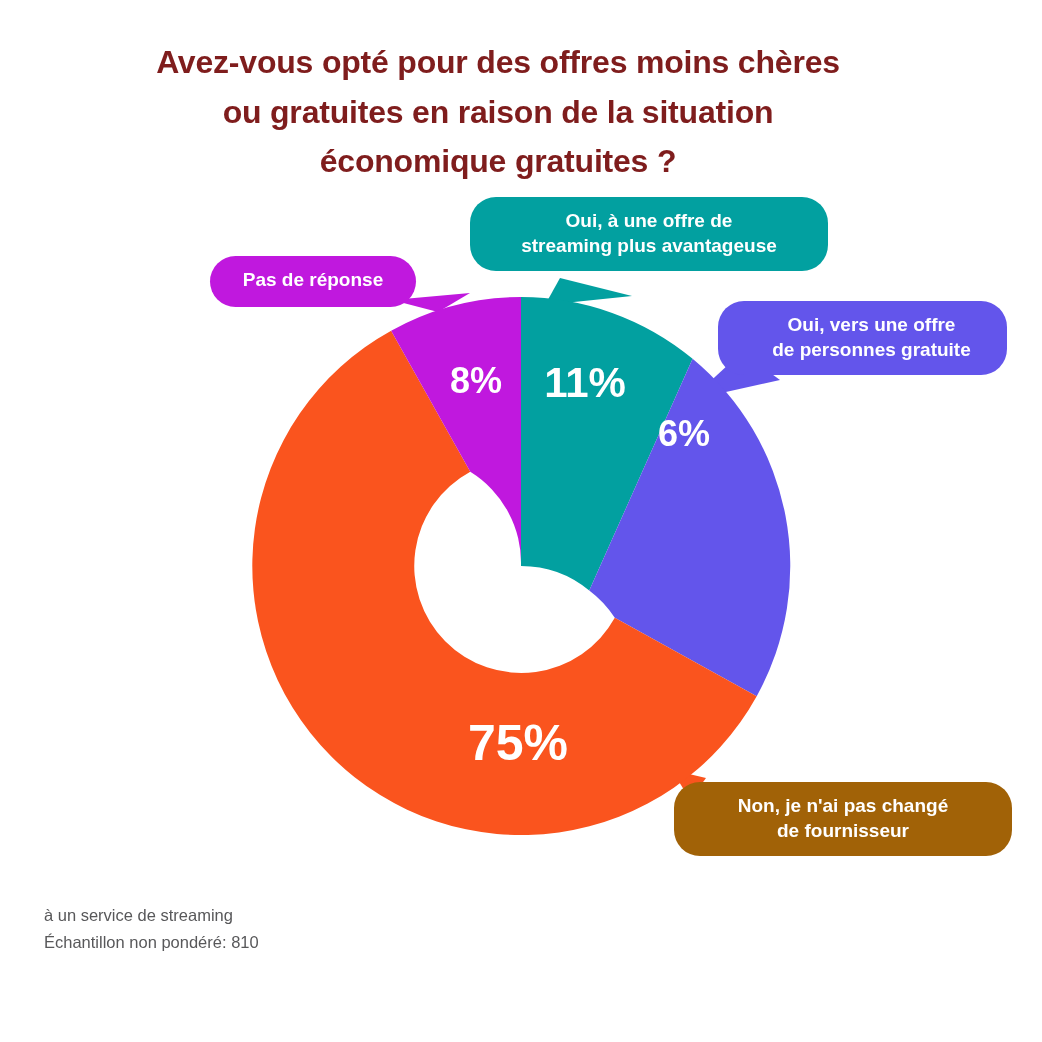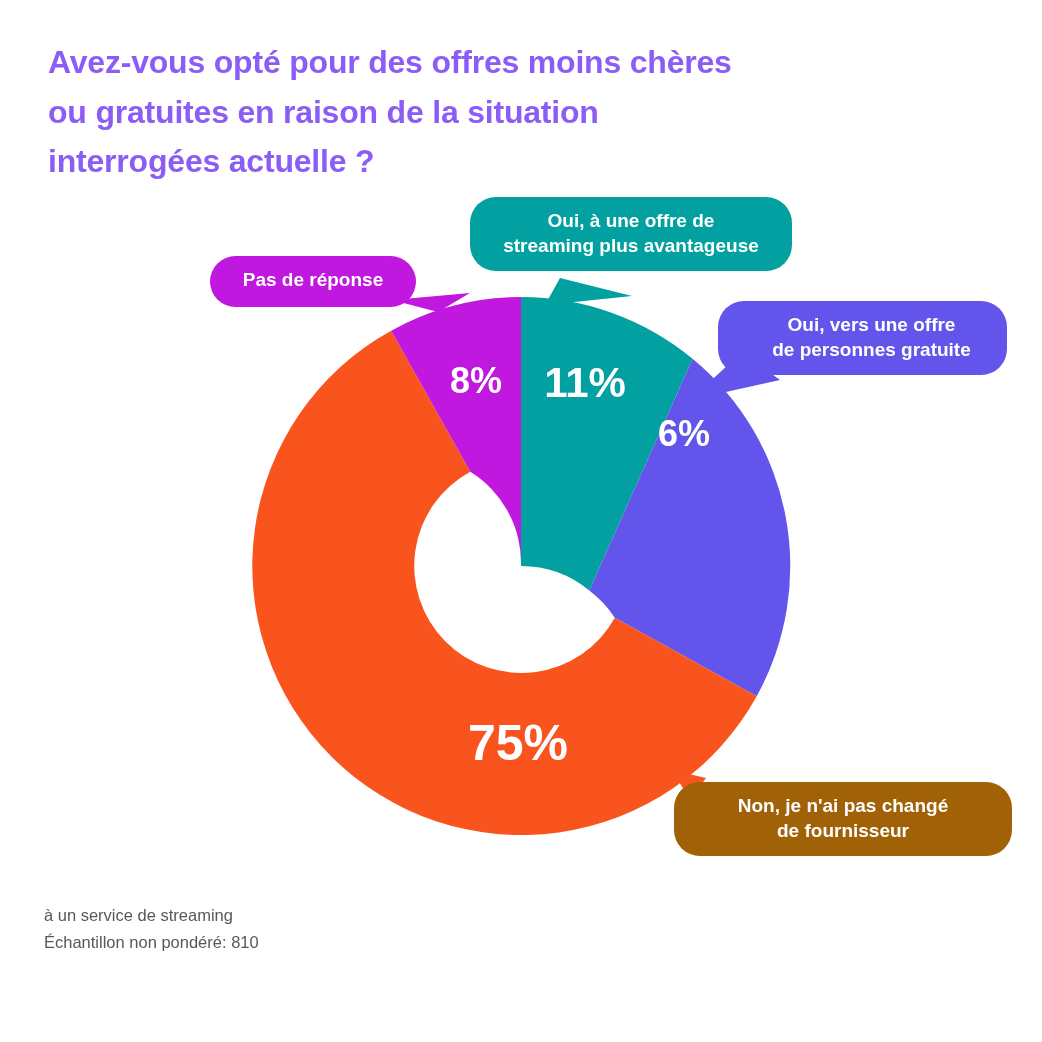--- a/index.html
+++ b/index.html
@@ -18,22 +18,23 @@
 
   
   .title {
     position: absolute;
     left: 48px;
     top: 38px;
     width: 900px;
     font-size: 32px;
     line-height: 1.55;
     font-weight: 700;
-    color: #8b5cf6;
+    color: #7f1d1d;
     letter-spacing: -0.2px;
+    text-align: center;
   }
   .title-line { display: block; white-space: nowrap; }
 
   
   .chart-stage {
     position: absolute;
     left: 0;
     top: 0;
     width: 1042px;
     height: 900px;
@@ -83,21 +84,21 @@
     font-weight: 400;
   }
   .footnote .fl { display: block; white-space: nowrap; }
 </style>
 </head>
 <body>
 
 <div class="title">
   <span class="title-line">Avez-vous opté pour des offres moins chères</span>
   <span class="title-line">ou gratuites en raison de la situation</span>
-  <span class="title-line">interrogées actuelle ?</span>
+  <span class="title-line">économique gratuites ?</span>
 </div>
 
 <div class="chart-stage">
 
   <svg class="donut-svg" width="1042" height="900" viewBox="0 0 1042 900">
 
     <path fill="#C018DE" d="M 392,300 L 470,293 L 438,312 Z"></path>
     <path fill="#02A0A0" d="M 560,278 L 632,296 L 545,305 Z"></path>
     <path fill="#6355EB" d="M 742,352 L 780,380 L 690,400 Z"></path>
     <path fill="#FA541E" d="M 706,778 L 690,800 L 672,770 Z"></path>
@@ -128,21 +129,21 @@
   </svg>
 
   <div class="pct" style="left:585px; top:383px; font-size:42px;">11%</div>
 
   <div class="pct" style="left:684px; top:434px; font-size:36px;">6%</div>
 
   <div class="pct" style="left:518px; top:743px; font-size:50px;">75%</div>
 
   <div class="pct" style="left:476px; top:381px; font-size:36px;">8%</div>
 
-  <div class="pill" style="left:470px; top:197px; width:322px; background:#02A0A0;">
+  <div class="pill" style="left:470px; top:197px; width:358px; background:#02A0A0;">
     <span class="ln">Oui, à une offre de</span>
     <span class="ln"><span>streaming </span><b>plus avantageuse</b></span>
   </div>
 
   <div class="pill" style="left:718px; top:301px; width:289px; background:#6355EB;padding-left:38px;">
     <span class="ln">Oui, vers une offre</span>
     <span class="ln"><span>de personnes </span><b>gratuite</b></span>
   </div>
 
   <div class="pill" style="left:674px; top:782px; width:338px; background:#a16207;">

